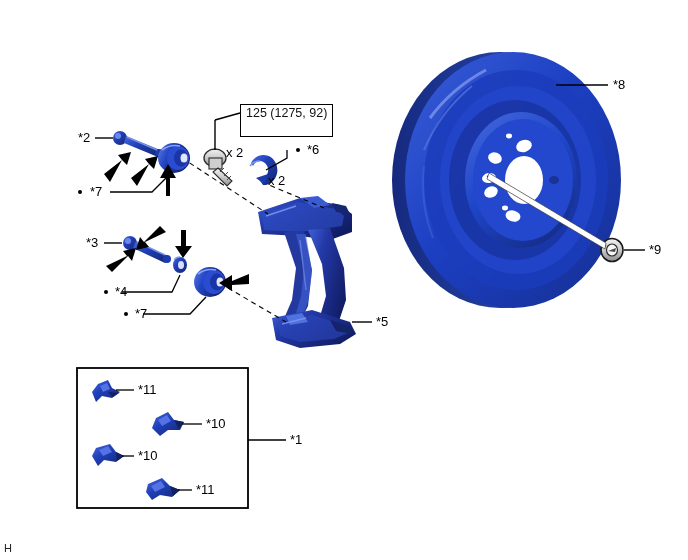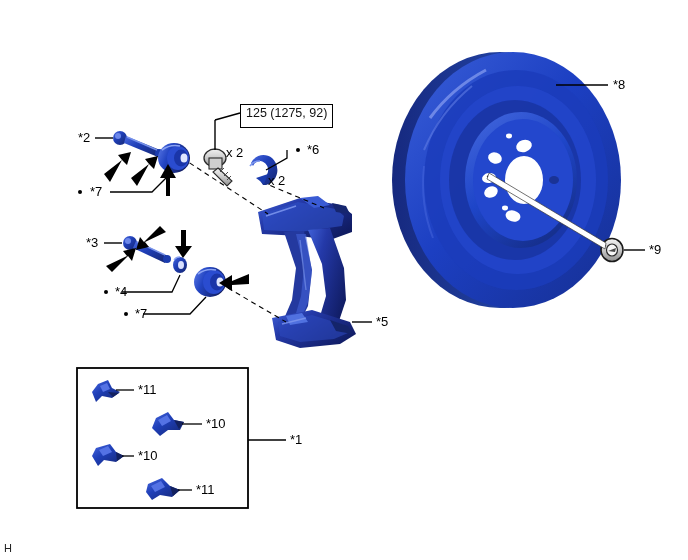--- a/index.html
+++ b/index.html
@@ -3,21 +3,21 @@
 <meta charset="utf-8">
 <style>
   html,body{margin:0;padding:0;background:#ffffff;}
   body{width:688px;height:560px;position:relative;overflow:hidden;
        font-family:"Liberation Sans",sans-serif;color:#111;}
   #stage{position:absolute;left:0;top:0;width:688px;height:560px;}
   svg#art{position:absolute;left:0;top:0;width:688px;height:560px;}
   .lbl{position:absolute;font-size:13px;line-height:13px;color:#000;
        font-family:"Liberation Sans",sans-serif;white-space:nowrap;}
   .torque{position:absolute;border:1.6px solid #000;background:#fff;
-          padding:2px 5px 7px 5px;font-size:12.5px;line-height:13px;
+          padding:2px 5px 16px 5px;font-size:12.5px;line-height:13px;
           white-space:nowrap;font-family:"Liberation Sans",sans-serif;}
   .wm{position:absolute;font-size:11px;color:#222;font-family:"Liberation Sans",sans-serif;}
   .dot{position:absolute;width:4px;height:4px;border-radius:50%;background:#000;}
 </style>
 </head>
 <body>
 
 <div id="stage">
 
 <svg id="art" viewBox="0 0 688 560">

